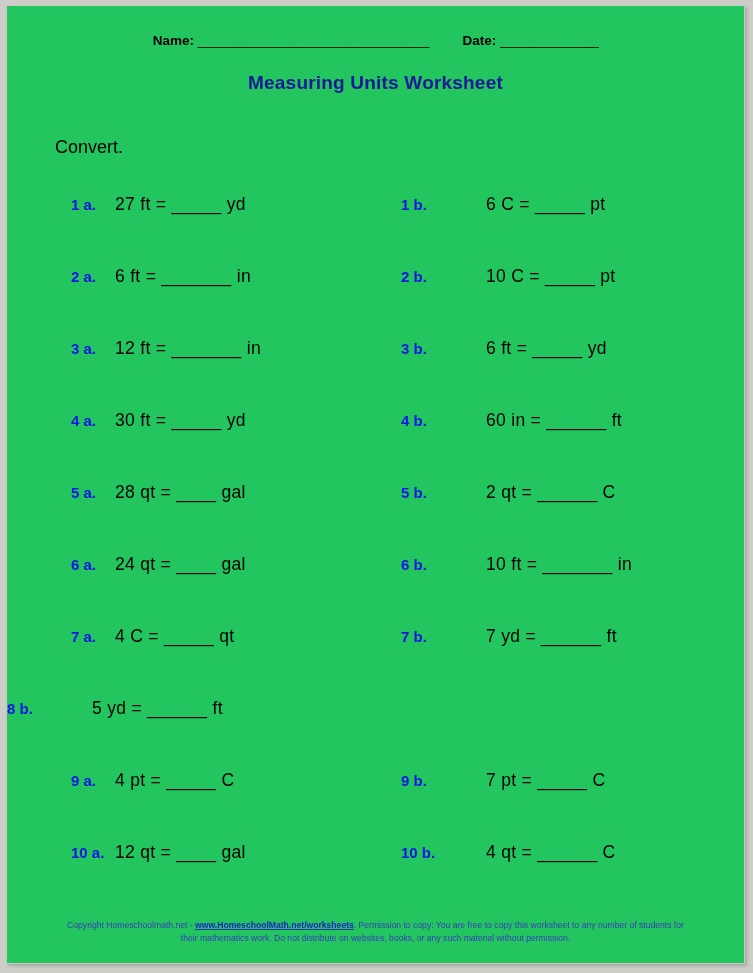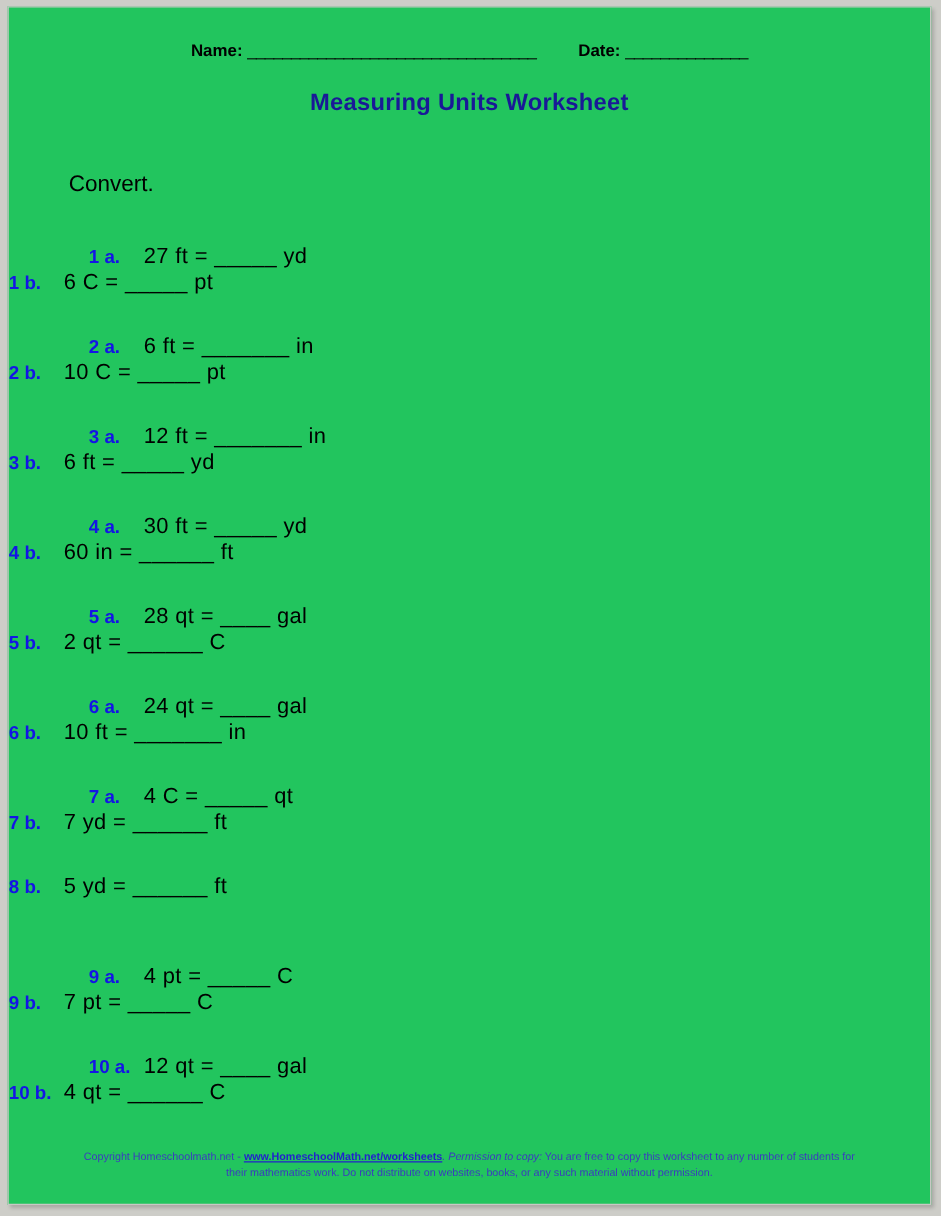--- a/index.html
+++ b/index.html
@@ -68,31 +68,30 @@
   .grid {
     position: absolute;
     left: 0;
     top: 188px;
     width: 100%;
   }
   .prow {
     display: flex;
     height: 72px;
     align-items: flex-start;
-    flex-direction: column;
   }
   .pcell {
     display: flex;
     align-items: baseline;
     font-size: 17px;
     color: #000;
     white-space: nowrap;
   }
   .pcell.left  { width: 330px; margin-left: 64px; }
-  .pcell.right { width: 330px; margin-left: 0px; }
+  .pcell.right { width: 330px; margin-left: 0px; gap: 41px; }
   .plabel {
     color: #1414e6;
     font-weight: bold;
     font-size: 15px;
     width: 44px;
     text-align: left;
     flex: 0 0 44px;
   }
   .ptext {
     color: #000;
@@ -111,21 +110,21 @@
     color: #3b3bbf;
     line-height: 1.5;
     padding: 0 60px;
     box-sizing: border-box;
   }
   .footer .link {
     font-weight: bold;
     text-decoration: underline;
     color: #2222cc;
   }
-  .footer .ital { font-style: italic; }
+  .footer .ital { }
 </style>
 </head>
 <body>
 
 <div class="page">
 
   <div class="nd-row">
     <span>Name:</span>
     <span class="nd-rule">_________________________________</span>
     <span class="nd-gap"></span>

